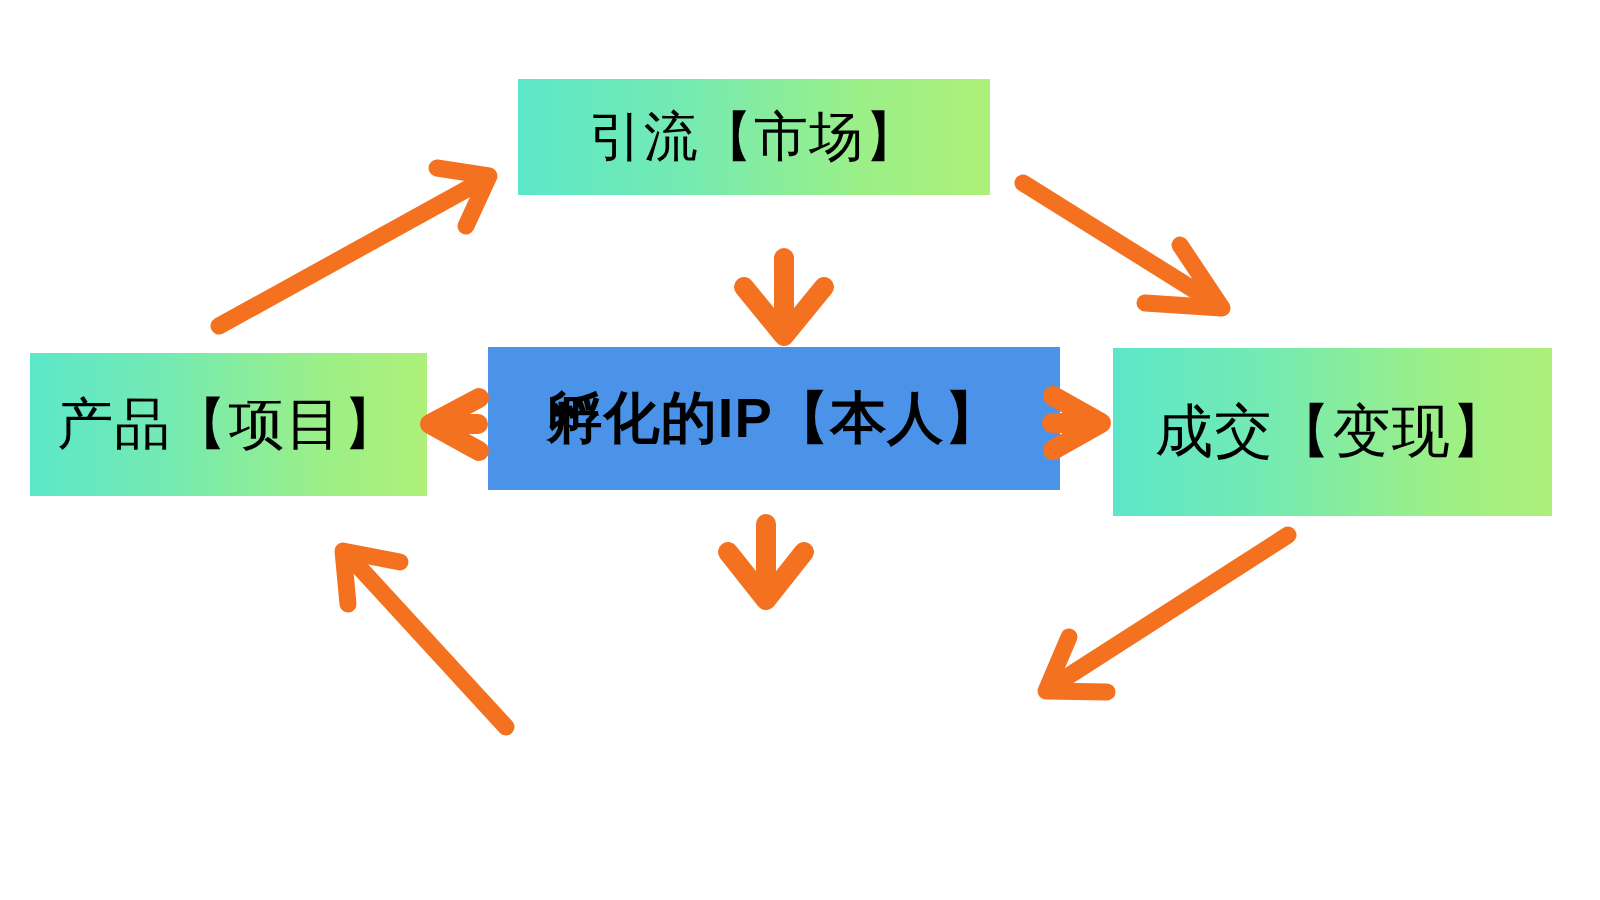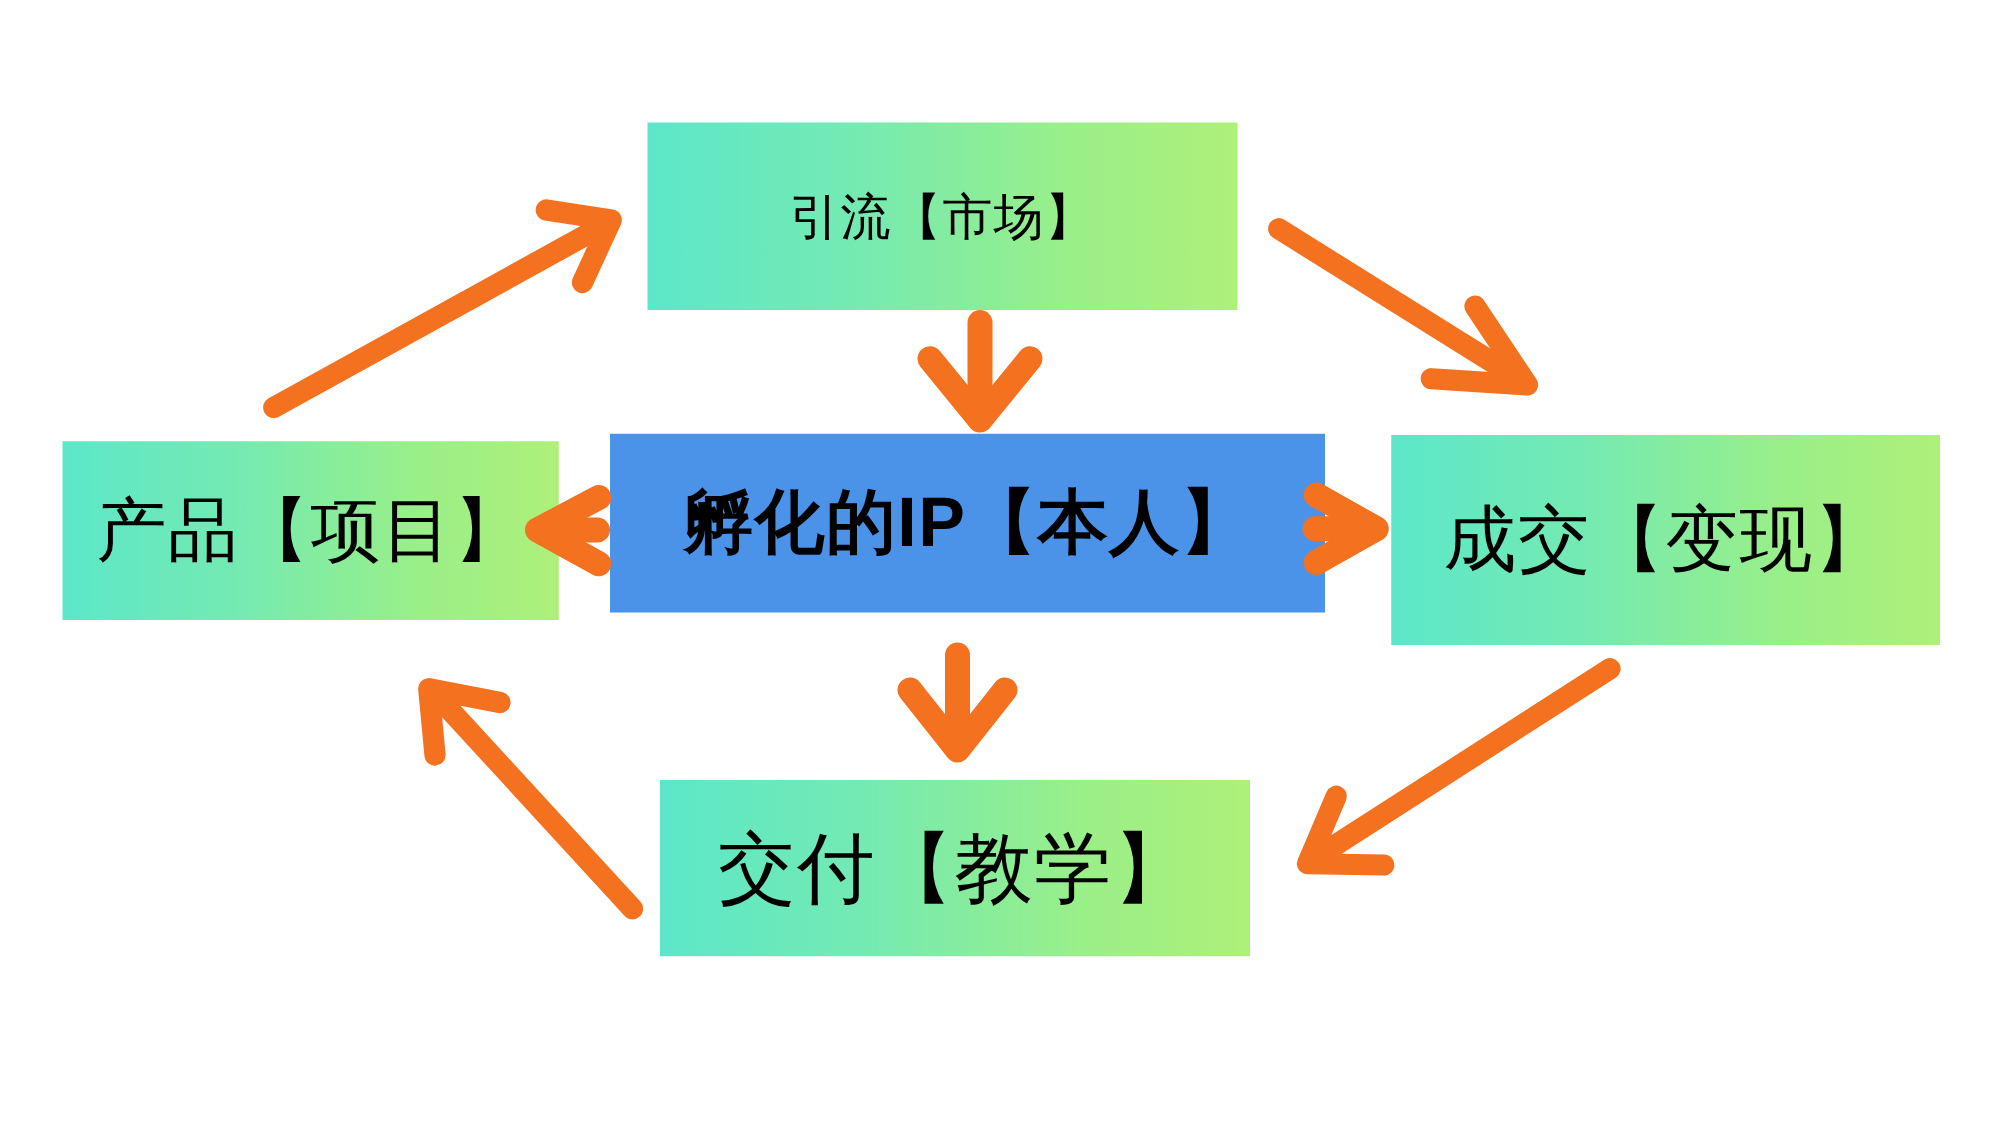--- a/index.html
+++ b/index.html
@@ -32,31 +32,30 @@
   .node-gradient {
     background: linear-gradient(90deg, #5ce7c9 0%, #74eab2 35%, #9aef88 72%, #aef079 100%);
   }
   .node-solid {
     background: #4b93e9;
     font-weight: bold;
   }
 
   
   #node-top {
-    left: 518px;  top: 98px;  width: 472px;  height: 150px;
-    font-size: 40px;
+    left: 518px;  top: 79px;  width: 472px;  height: 116px;
+    font-size: 54px;
   }
   #node-center {
     left: 488px;  top: 347px; width: 572px; height: 143px;
     font-size: 56px;
   }
   #node-left {
     left: 30px;   top: 353px; width: 397px; height: 143px;
     font-size: 56px;
-    margin-left: 20px;
   }
   #node-right {
     left: 1113px; top: 348px; width: 439px; height: 168px;
     font-size: 58px;
   }
   #node-bottom {
     left: 528px;  top: 624px; width: 472px; height: 141px;
     font-size: 62px;
   }
 
@@ -88,23 +87,20 @@
   </div>
 
   <div class="node node-gradient" id="node-left">
     <span>产品【项目】</span>
   </div>
 
   <div class="node node-gradient" id="node-right">
     <span>成交【变现】</span>
   </div>
 
-  <div class="node node-gradient" id="node-bottom">
-    <span>交付【教学】</span>
-  </div>
 
   <svg id="arrow-layer" viewBox="0 0 1600 900">
 
     <g>
       <path class="arrow-stroke" d="M 219,326 L 487,178" stroke="#F4711F" stroke-width="17"></path>
       <path class="arrow-stroke" d="M 437,168 L 489,176 L 466,226" stroke="#F4711F" stroke-width="17"></path>
     </g>
 
     <g>
       <path class="arrow-stroke" d="M 1023,183 L 1215,303" stroke="#F4711F" stroke-width="17"></path>

